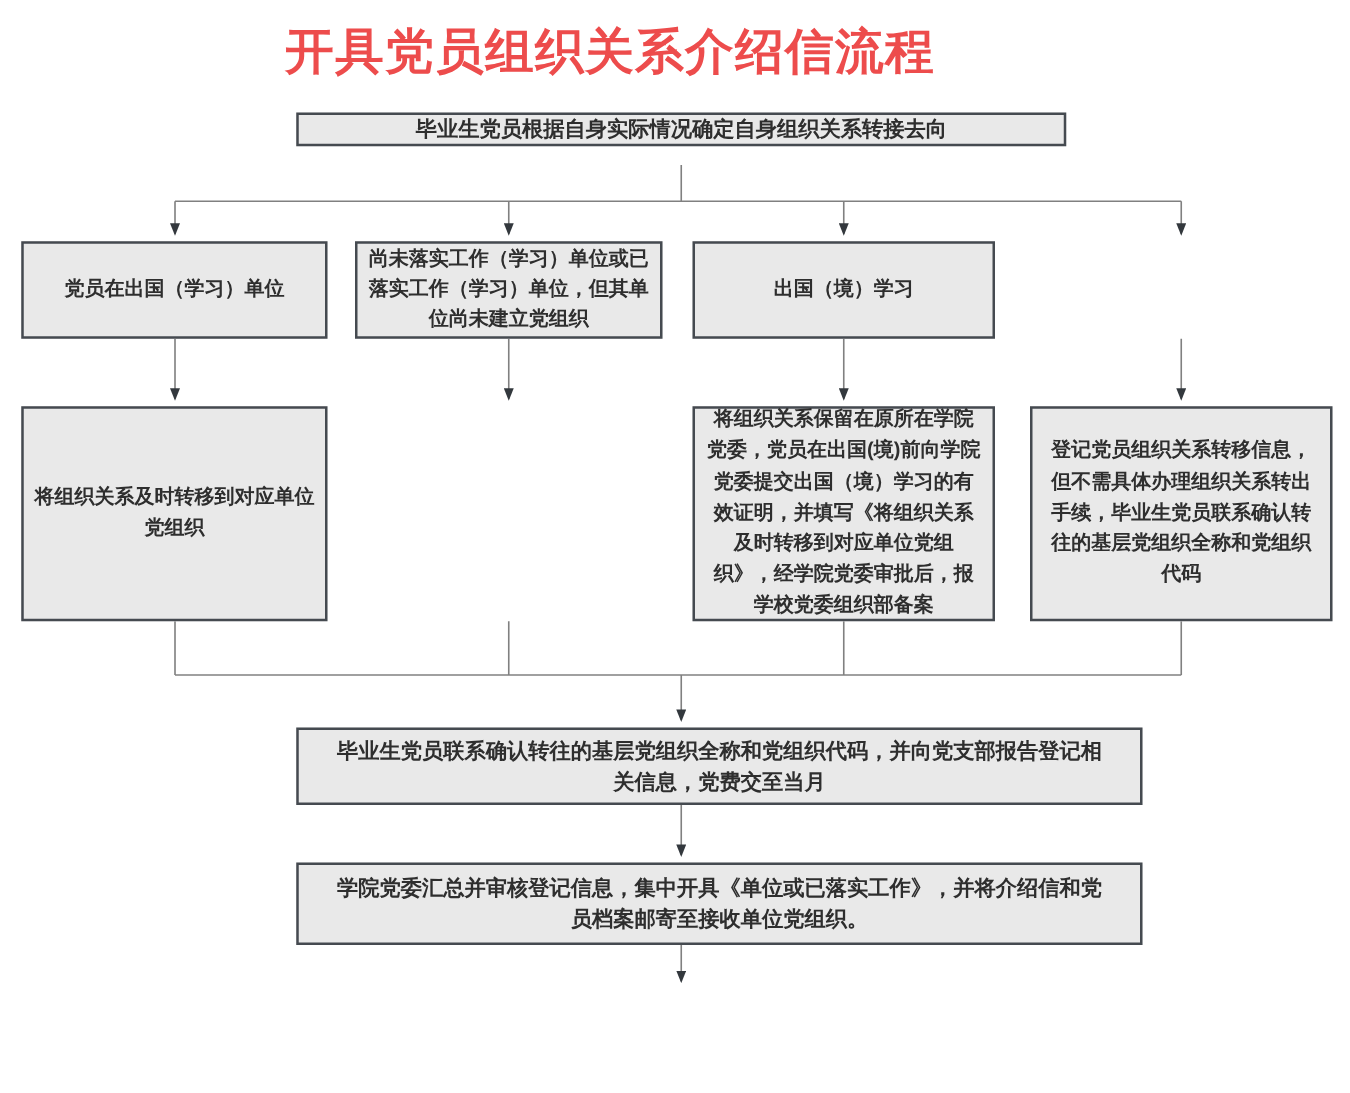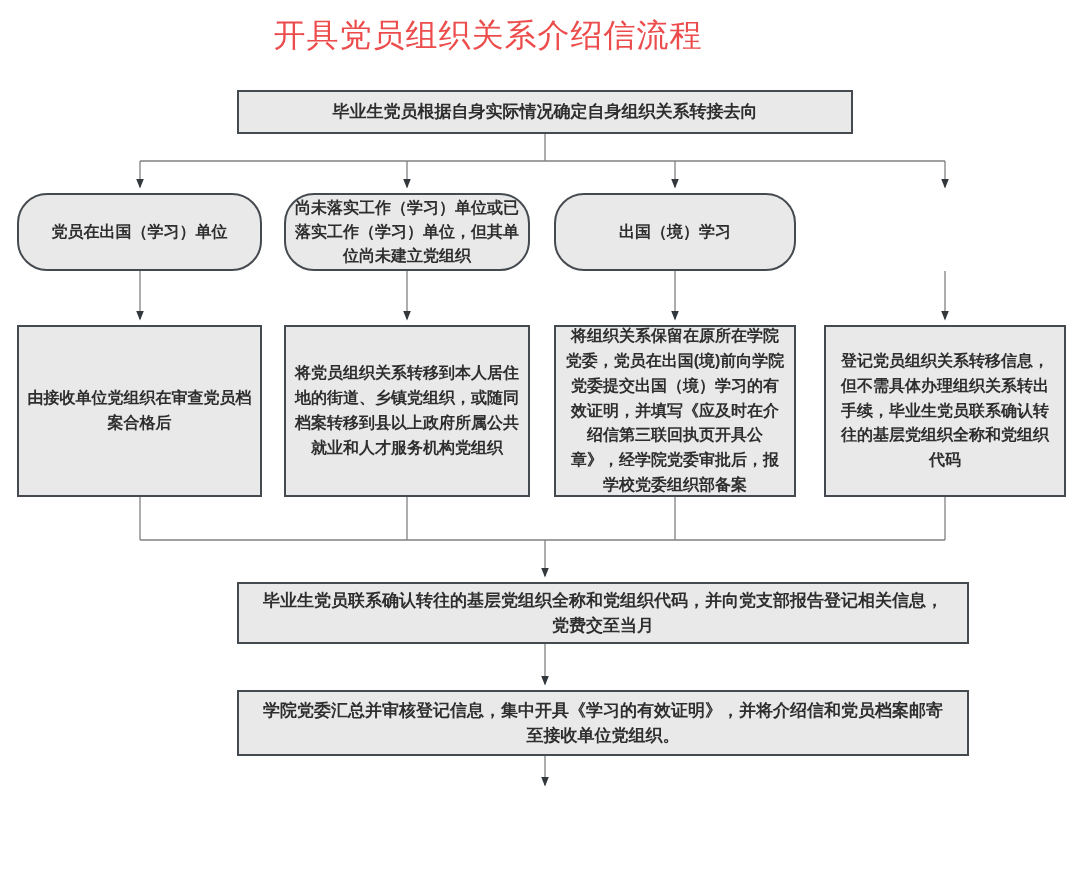--- a/index.html
+++ b/index.html
@@ -13,50 +13,50 @@
     width: 1080px;
     height: 874px;
     background: #ffffff;
     overflow: hidden;
   }
   #title {
     position: absolute;
     left: 0; top: 14px;
     width: 976px;
     text-align: center;
-    font-size: 32px;
-    font-weight: normal;
+    font-size: 39px;
+    font-weight: bold;
     color: var(--title-color, #ed4c4c);
     letter-spacing: 1px;
   }
   .node {
     position: absolute;
     box-sizing: border-box;
     background: var(--box-fill, #e9e9e9);
     border: 2px solid var(--box-border, #454a50);
     color: var(--text-color, #2e2e2e);
     font-weight: bold;
     display: flex;
     align-items: center;
     justify-content: center;
     text-align: center;
     line-height: 1.5;
   }
   
-  #n-start { left: 237px; top: 90px;  width: 616px; height: 44px; font-size: 17px; padding: 0 10px; }
+  #n-start { left: 237px; top: 90px;  width: 616px; height: 27px; font-size: 17px; padding: 0 10px; }
   
-  .brow { top: 193px; height: 78px; font-size: 16px; padding: 0 8px; border-radius: 30px; }
+  .brow { top: 193px; height: 78px; font-size: 16px; padding: 0 8px; }
   
   .arow { top: 325px; height: 172px; font-size: 16px; padding: 2px 8px; line-height: 1.55; }
   .col1 { left: 17px;  width: 245px; }
   .col2 { left: 284px; width: 246px; }
   .col3 { left: 554px; width: 242px; }
   .col4 { left: 824px; width: 242px; }
   
-  .step { left: 237px; width: 732px; font-size: 17px; padding: 0 24px; }
+  .step { left: 237px; width: 677px; font-size: 17px; padding: 0 24px; }
   #n-step1 { top: 582px; height: 62px; }
   #n-step2 { top: 690px; height: 66px; }
   #n-step3 { top: 791px; height: 66px; }
   #connectors {
     position: absolute;
     left: 0; top: 0;
     width: 1080px;
     height: 874px;
     pointer-events: none;
   }
@@ -103,21 +103,20 @@
     <path class="line" d="M545 644 V684" marker-end="url(#arrowhead)"></path>
     <path class="line" d="M545 756 V785" marker-end="url(#arrowhead)"></path>
   </svg>
 
   <div class="node" id="n-start">毕业生党员根据自身实际情况确定自身组织关系转接去向</div>
 
   <div class="node brow col1">党员在出国（学习）单位</div>
   <div class="node brow col2">尚未落实工作（学习）单位或已落实工作（学习）单位，但其单位尚未建立党组织</div>
   <div class="node brow col3">出国（境）学习</div>
 
-  <div class="node arow col1">由接收单位党组织在审查党员档案合格后</div>
-  <div class="node arow col2">将党员组织关系转移到本人居住地的街道、乡镇党组织，或随同档案转移到县以上政府所属公共就业和人才服务机构党组织</div>
-  <div class="node arow col3">将组织关系保留在原所在学院党委，党员在出国(境)前向学院党委提交出国（境）学习的有效证明，并填写《应及时在介绍信第三联回执页开具公章》，经学院党委审批后，报学校党委组织部备案</div>
+  <div class="node arow col1">将组织关系及时转移到对应单位党组织</div>
+  <div class="node arow col3">将组织关系保留在原所在学院党委，党员在出国(境)前向学院党委提交出国（境）学习的有效证明，并填写《将组织关系及时转移到对应单位党组织》，经学院党委审批后，报学校党委组织部备案</div>
   <div class="node arow col4">登记党员组织关系转移信息，但不需具体办理组织关系转出手续，毕业生党员联系确认转往的基层党组织全称和党组织代码</div>
 
   <div class="node step" id="n-step1">毕业生党员联系确认转往的基层党组织全称和党组织代码，并向党支部报告登记相关信息，党费交至当月</div>
-  <div class="node step" id="n-step2">学院党委汇总并审核登记信息，集中开具《学习的有效证明》，并将介绍信和党员档案邮寄至接收单位党组织。</div>
+  <div class="node step" id="n-step2">学院党委汇总并审核登记信息，集中开具《单位或已落实工作》，并将介绍信和党员档案邮寄至接收单位党组织。</div>
 
 </div>
 
 </body></html>

